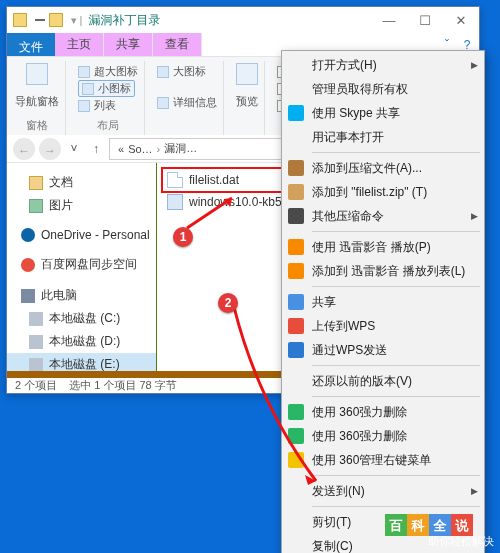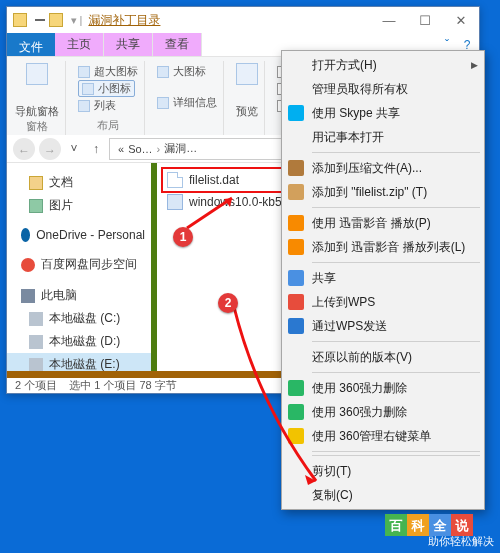--- a/index.html
+++ b/index.html
@@ -8,51 +8,51 @@
 
   
   .explorer {
     position:absolute; left:6px; top:6px; width:474px; height:388px;
     background:#fff; border:1px solid #5a7fb0; box-shadow:0 2px 8px rgba(0,0,0,.25);
   }
   .titlebar { height:26px; background:#fff; display:flex; align-items:center; padding:0 0 0 6px; }
   .titlebar .ti { width:14px; height:14px; background:#f7d67a; border:1px solid #caa636; margin-right:4px; }
   .titlebar .qbar { width:10px; height:2px; background:#666; margin:0 4px; }
   .titlebar .eq { margin-left:4px; font-size:11px; color:#999;}
-  .tb-title { font-size:12px; color:#a16207; margin-left:6px; flex:1; white-space:nowrap; overflow:hidden;text-decoration:underline;}
+  .tb-title { font-size:12px; color:#0f766e; margin-left:6px; flex:1; white-space:nowrap; overflow:hidden;}
   .winctl { display:flex; }
   .winctl div { width:36px; height:26px; display:flex;align-items:center;justify-content:center; color:#666; font-size:13px;}
 
   .tabsrow { height:24px; display:flex; background:#fff; border-bottom:1px solid #e4e4e4; }
   .ftab { padding:6px 12px; font-size:12px; color:#fff; background:#1979ca; }
   .otab { padding:3px 12px; font-size:12px; color:#444; background:#f0abfc; border-right:1px solid #e4e4e4; }
   .tabsrow .spacer{flex:1;}
   .helpc { width:20px; display:flex;align-items:center;justify-content:center; color:#1979ca; font-size:12px; padding-right:4px;}
 
   .ribbon { height:78px; background:#f5f6f7; display:flex; padding:4px 4px 0 4px; gap:8px; }
   .rsec { display:flex; flex-direction:column; align-items:center; border-right:1px solid #e0e0e0; padding:2px 6px 0 4px; }
   .rsec:last-child{border-right:none;}
-  .rbig { display:flex; flex-direction:column; align-items:center; gap:20px; }
+  .rbig { display:flex; flex-direction:column; align-items:center; gap:10px; }
   .ricon { width:22px; height:22px; background:#e8f0fa; border:1px solid #aac6e6; }
   .rlabel { font-size:11px; color:#555; text-align:center; line-height:12px;}
   .rseclabel { font-size:11px; color:#7a7a7a; margin-top:auto; padding:2px 0;}
   .rmini { font-size:11px; color:#555; display:flex; align-items:center; gap:4px; padding:1px 0;}
   .rmini .mi { width:12px; height:12px; background:#d9e7f7; border:1px solid #aac6e6; }
   .rmini.sel { border:1px solid #88add8; background:#eaf2fb; padding:0 3px; border-radius:2px;}
   .cb { width:12px;height:12px;border:1px solid #999;background:#fff;display:inline-block;}
 
   .addr { height:28px; background:#fff; display:flex; align-items:center; gap:4px; padding:2px 6px; border-bottom:1px solid #e4e4e4;}
   .navbtn { width:22px;height:22px;border-radius:50%; background:#e8e8e8; color:#999; display:flex;align-items:center;justify-content:center; font-size:12px;}
   .navup { width:18px;text-align:center;color:#555;font-size:12px;}
   .addrfield { flex:1; height:22px; border:1px solid #ccc; display:flex; align-items:center; font-size:11px; color:#444; padding:0 4px; gap:4px; overflow:hidden;}
   .addrfield .chev{color:#888;}
   .searchfield { width:106px; height:22px; border:1px solid #ccc; font-size:11px; color:#888; padding:0 4px; display:flex;align-items:center; gap:4px; overflow:hidden;}
 
   .body { display:flex; height:calc(100% - 26px - 24px - 78px - 28px - 22px); }
-  .nav { width:150px; border-right:6px solid #4d7c0f; padding:8px 0; overflow:hidden;}
+  .nav { width:150px; border-right:1px solid #4d7c0f; padding:8px 0; overflow:hidden;}
   .nav-item { font-size:12px; color:#333; padding:3px 6px 3px 22px; display:flex; align-items:center; gap:6px; white-space:nowrap;}
   .nav-item.section{padding-left:14px;}
   .nav-item.sel { background:#cde6f7; }
   .nav-item .nicon{width:14px;height:14px;display:inline-block;}
   .ni-doc{background:#f3d18a;border:1px solid #caa636;}
   .ni-pic{background:#8ec9a5;border:1px solid #6aa884;}
   .ni-od{background:#0a64a6;border-radius:50%;}
   .ni-bd{background:#e74c3c;border-radius:50%;}
   .ni-pc{background:#7a8aa0;}
   .ni-drv{background:#b9c4d0;}
@@ -287,20 +287,24 @@
     </div>
   <div class="sep"></div>
   <div class="row">
       <span class="ic ic-zip"></span>
       <span>添加到压缩文件(A)...</span>
     </div>
   <div class="row">
       <span class="ic ic-zip2"></span>
       <span>添加到 "filelist.zip" (T)</span>
     </div>
+  <div class="row sub">
+      <span class="ic ic-cmd"></span>
+      <span>其他压缩命令</span>
+    </div>
   <div class="sep"></div>
   <div class="row">
       <span class="ic ic-th"></span>
       <span>使用 迅雷影音 播放(P)</span>
     </div>
   <div class="row">
       <span class="ic ic-list"></span>
       <span>添加到 迅雷影音 播放列表(L)</span>
     </div>
   <div class="sep"></div>
@@ -327,20 +331,23 @@
     </div>
   <div class="row">
       <span class="ic ic-360a"></span>
       <span>使用 360强力删除</span>
     </div>
   <div class="row">
       <span class="ic ic-360b"></span>
       <span>使用 360管理右键菜单</span>
     </div>
   <div class="sep"></div>
+  <div class="row sub">
+      <span>发送到(N)</span>
+    </div>
   <div class="sep"></div>
   <div class="row">
       <span>剪切(T)</span>
     </div>
   <div class="row">
       <span>复制(C)</span>
     </div>
 
 </div>
 

